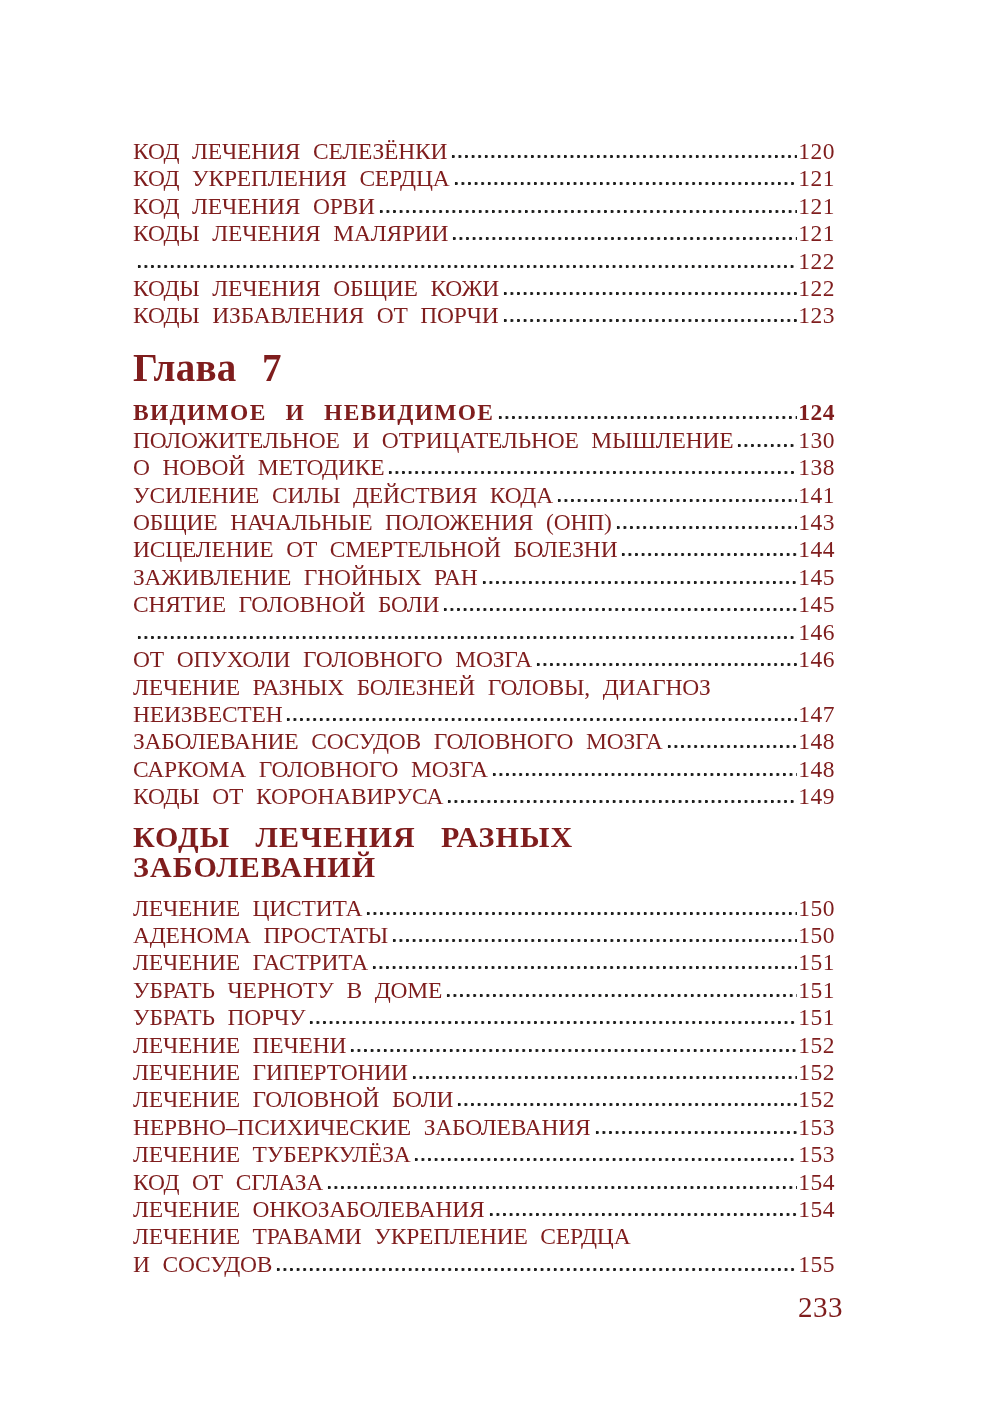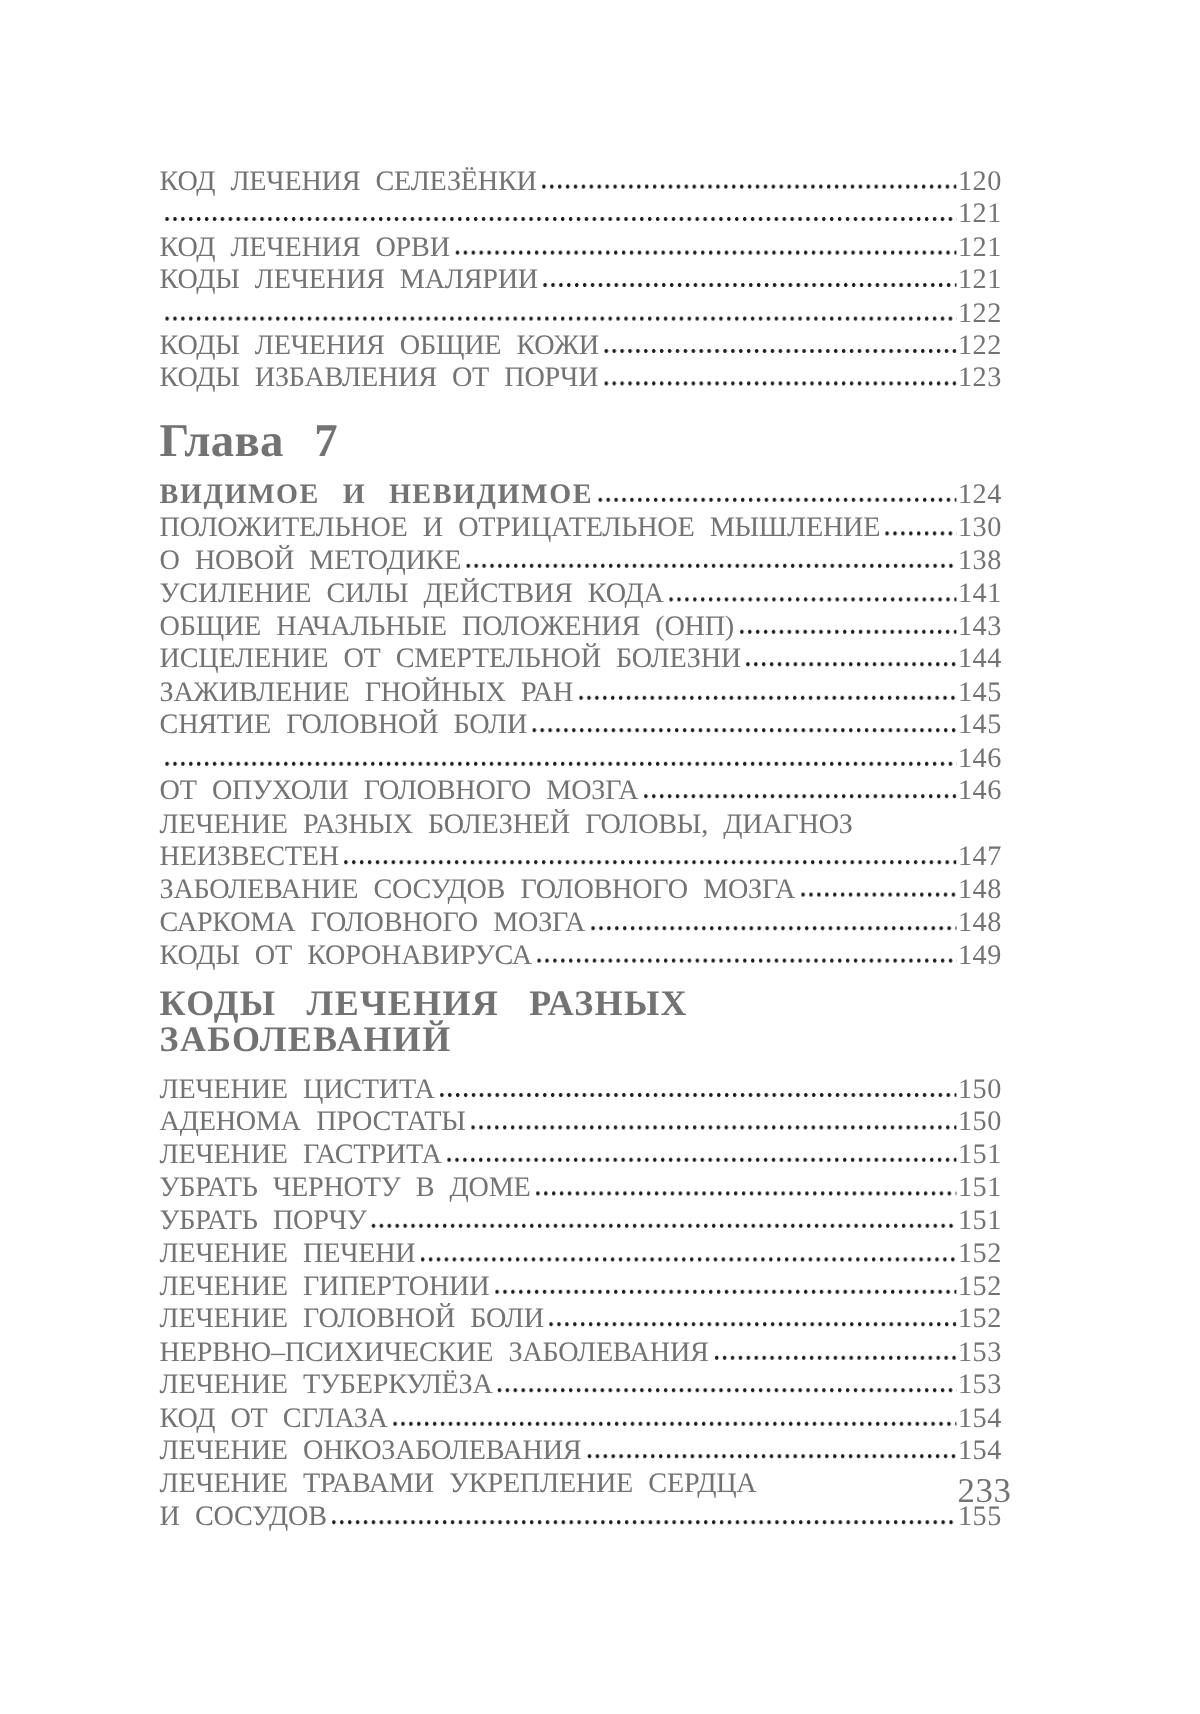--- a/index.html
+++ b/index.html
@@ -6,21 +6,21 @@
     margin: 0;
     padding: 0;
     background: #ffffff;
   }
   .page {
     position: relative;
     width: 1000px;
     height: 1428px;
     background: #ffffff;
     overflow: hidden;
-    color: #737373;
+    color: #7f1d1d;
     font-family: "Liberation Serif", "DejaVu Serif", serif;
   }
   .toc {
     position: absolute;
     left: 133px;
     top: 138px;
     width: 702px;
   }
   
   .entry {
@@ -57,21 +57,21 @@
   
   .entry.emphasis {
     line-height: 30px;
   }
   .entry.emphasis .title {
     font-weight: 700;
     letter-spacing: 1.3px;
     word-spacing: 0.5em;
   }
   .entry.emphasis .pagenum {
-    font-weight: 400;
+    font-weight: 700;
   }
   
   .chapter-heading {
     font-size: 39px;
     line-height: 40px;
     font-weight: 700;
     word-spacing: 0.4em;
     margin: 18px 0 9px 0;
     letter-spacing: 0.2px;
   }
@@ -79,41 +79,42 @@
     font-size: 30px;
     line-height: 30px;
     font-weight: 700;
     letter-spacing: 1.1px;
     word-spacing: 0.55em;
     margin: 11px 0 13px 0;
   }
   
   .folio {
     position: absolute;
-    top: 1227px;
+    top: 1291px;
     right: 157px;
     font-size: 29px;
     line-height: 32px;
     letter-spacing: 0.5px;
   }
 </style>
 </head>
 <body>
 
 <div class="page">
   <main class="toc" id="toc-root">
       <div class="entry">
         <div class="row">
           <span class="title">КОД ЛЕЧЕНИЯ СЕЛЕЗЁНКИ</span>
           <span class="leader"></span>
           <span class="pagenum">120</span>
         </div>
       </div>
       <div class="entry">
         <div class="row">
+          <span class="title">КОД УКРЕПЛЕНИЯ СЕРДЦА</span>
           <span class="leader"></span>
           <span class="pagenum">121</span>
         </div>
       </div>
       <div class="entry">
         <div class="row">
           <span class="title">КОД ЛЕЧЕНИЯ ОРВИ</span>
           <span class="leader"></span>
           <span class="pagenum">121</span>
         </div>

